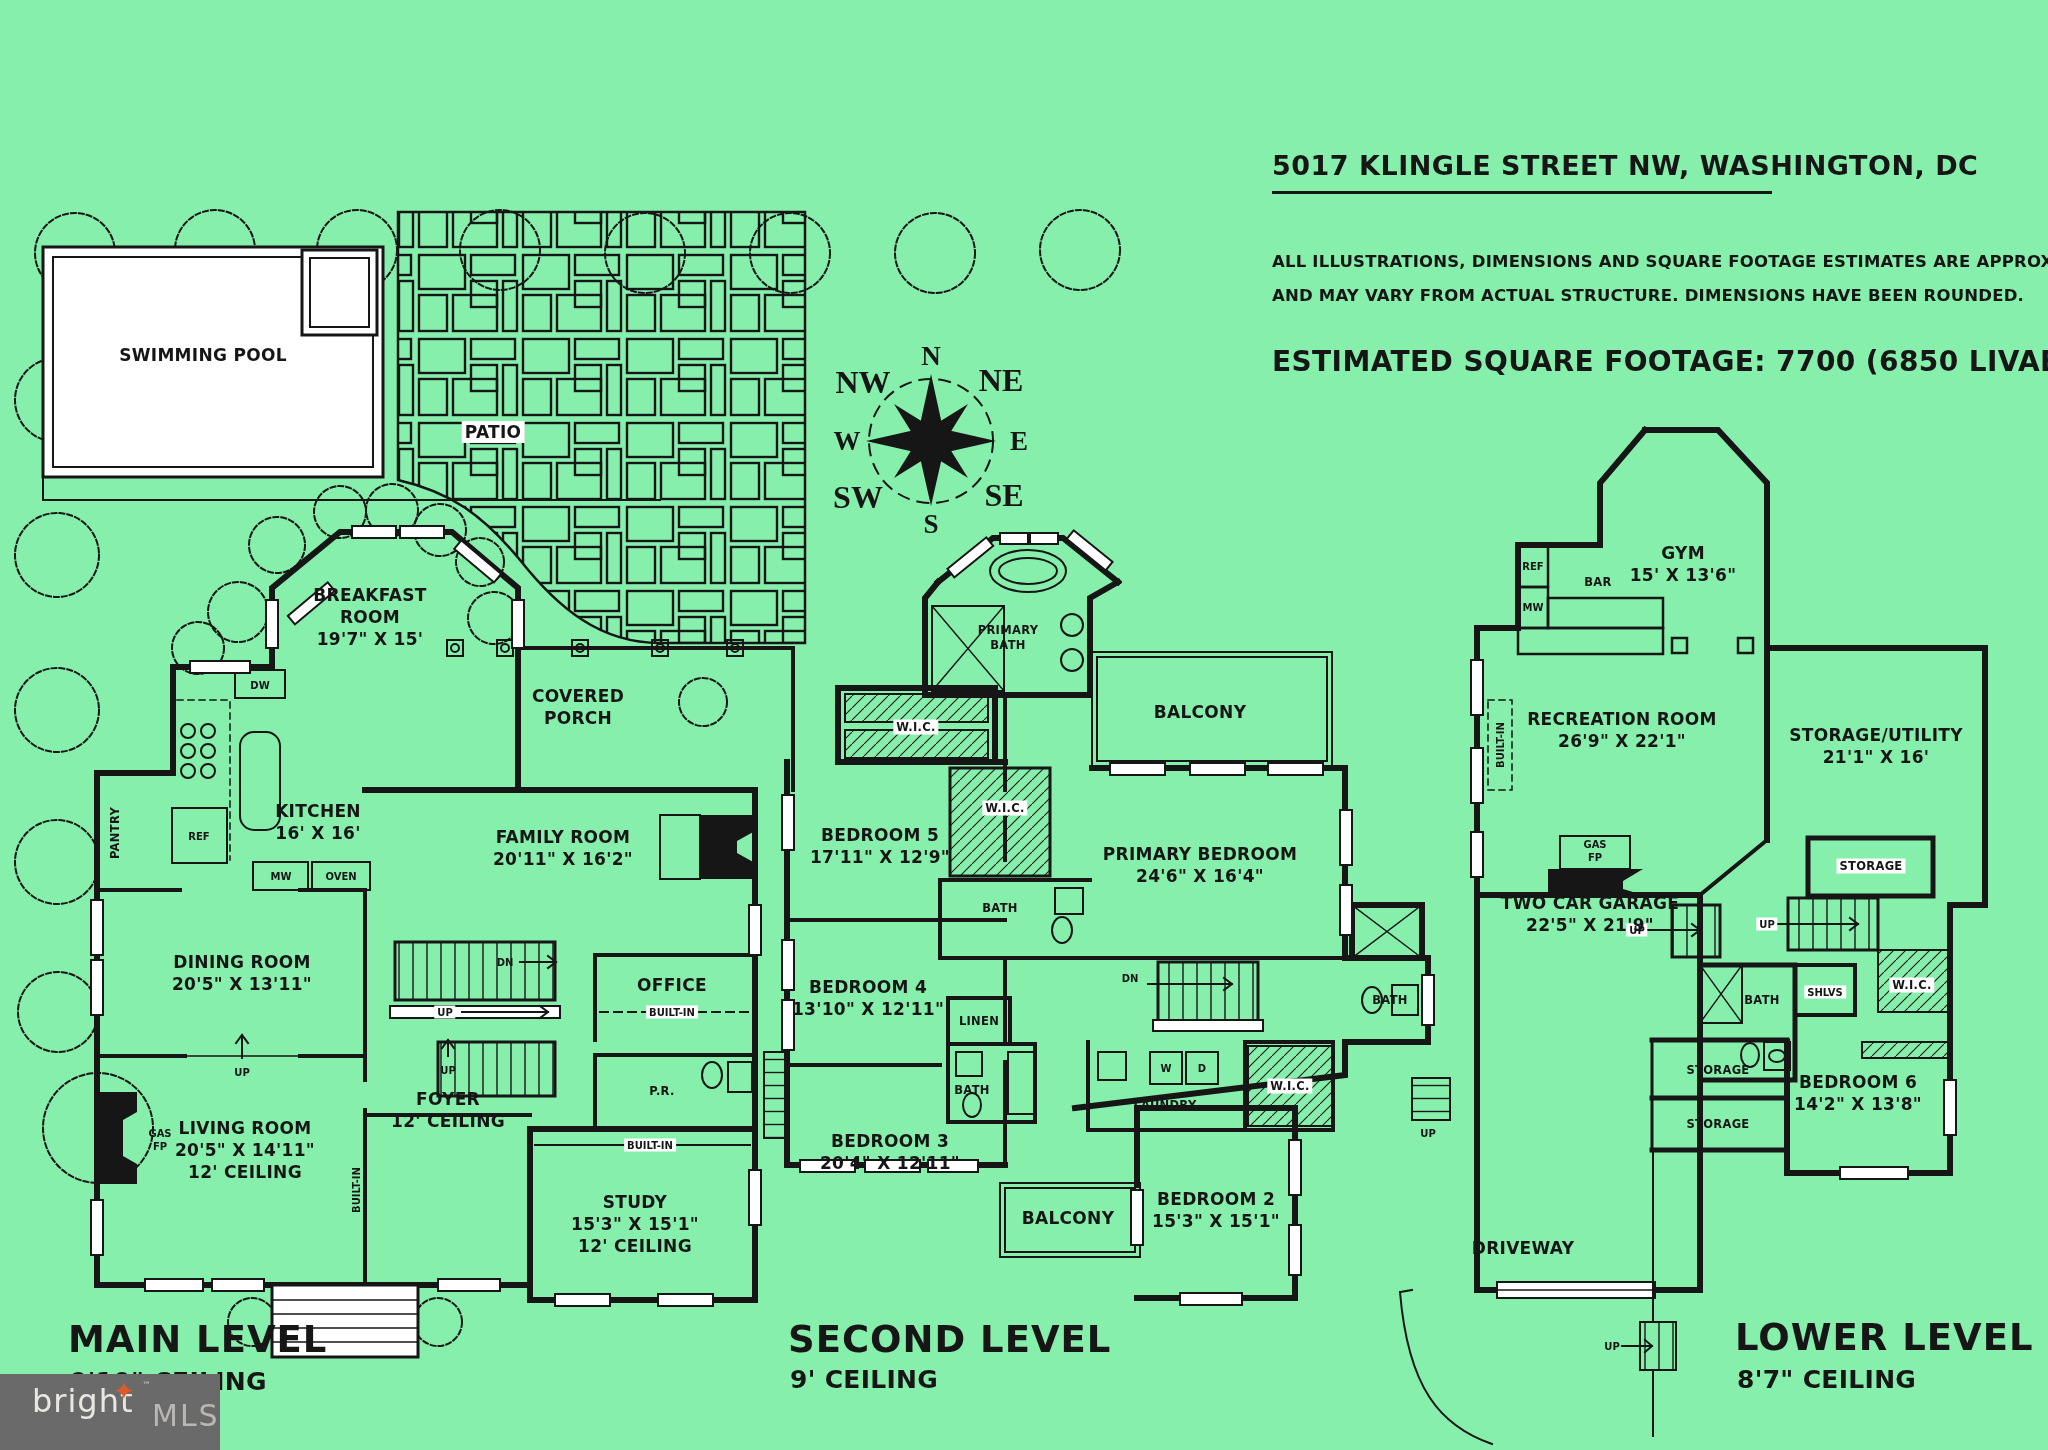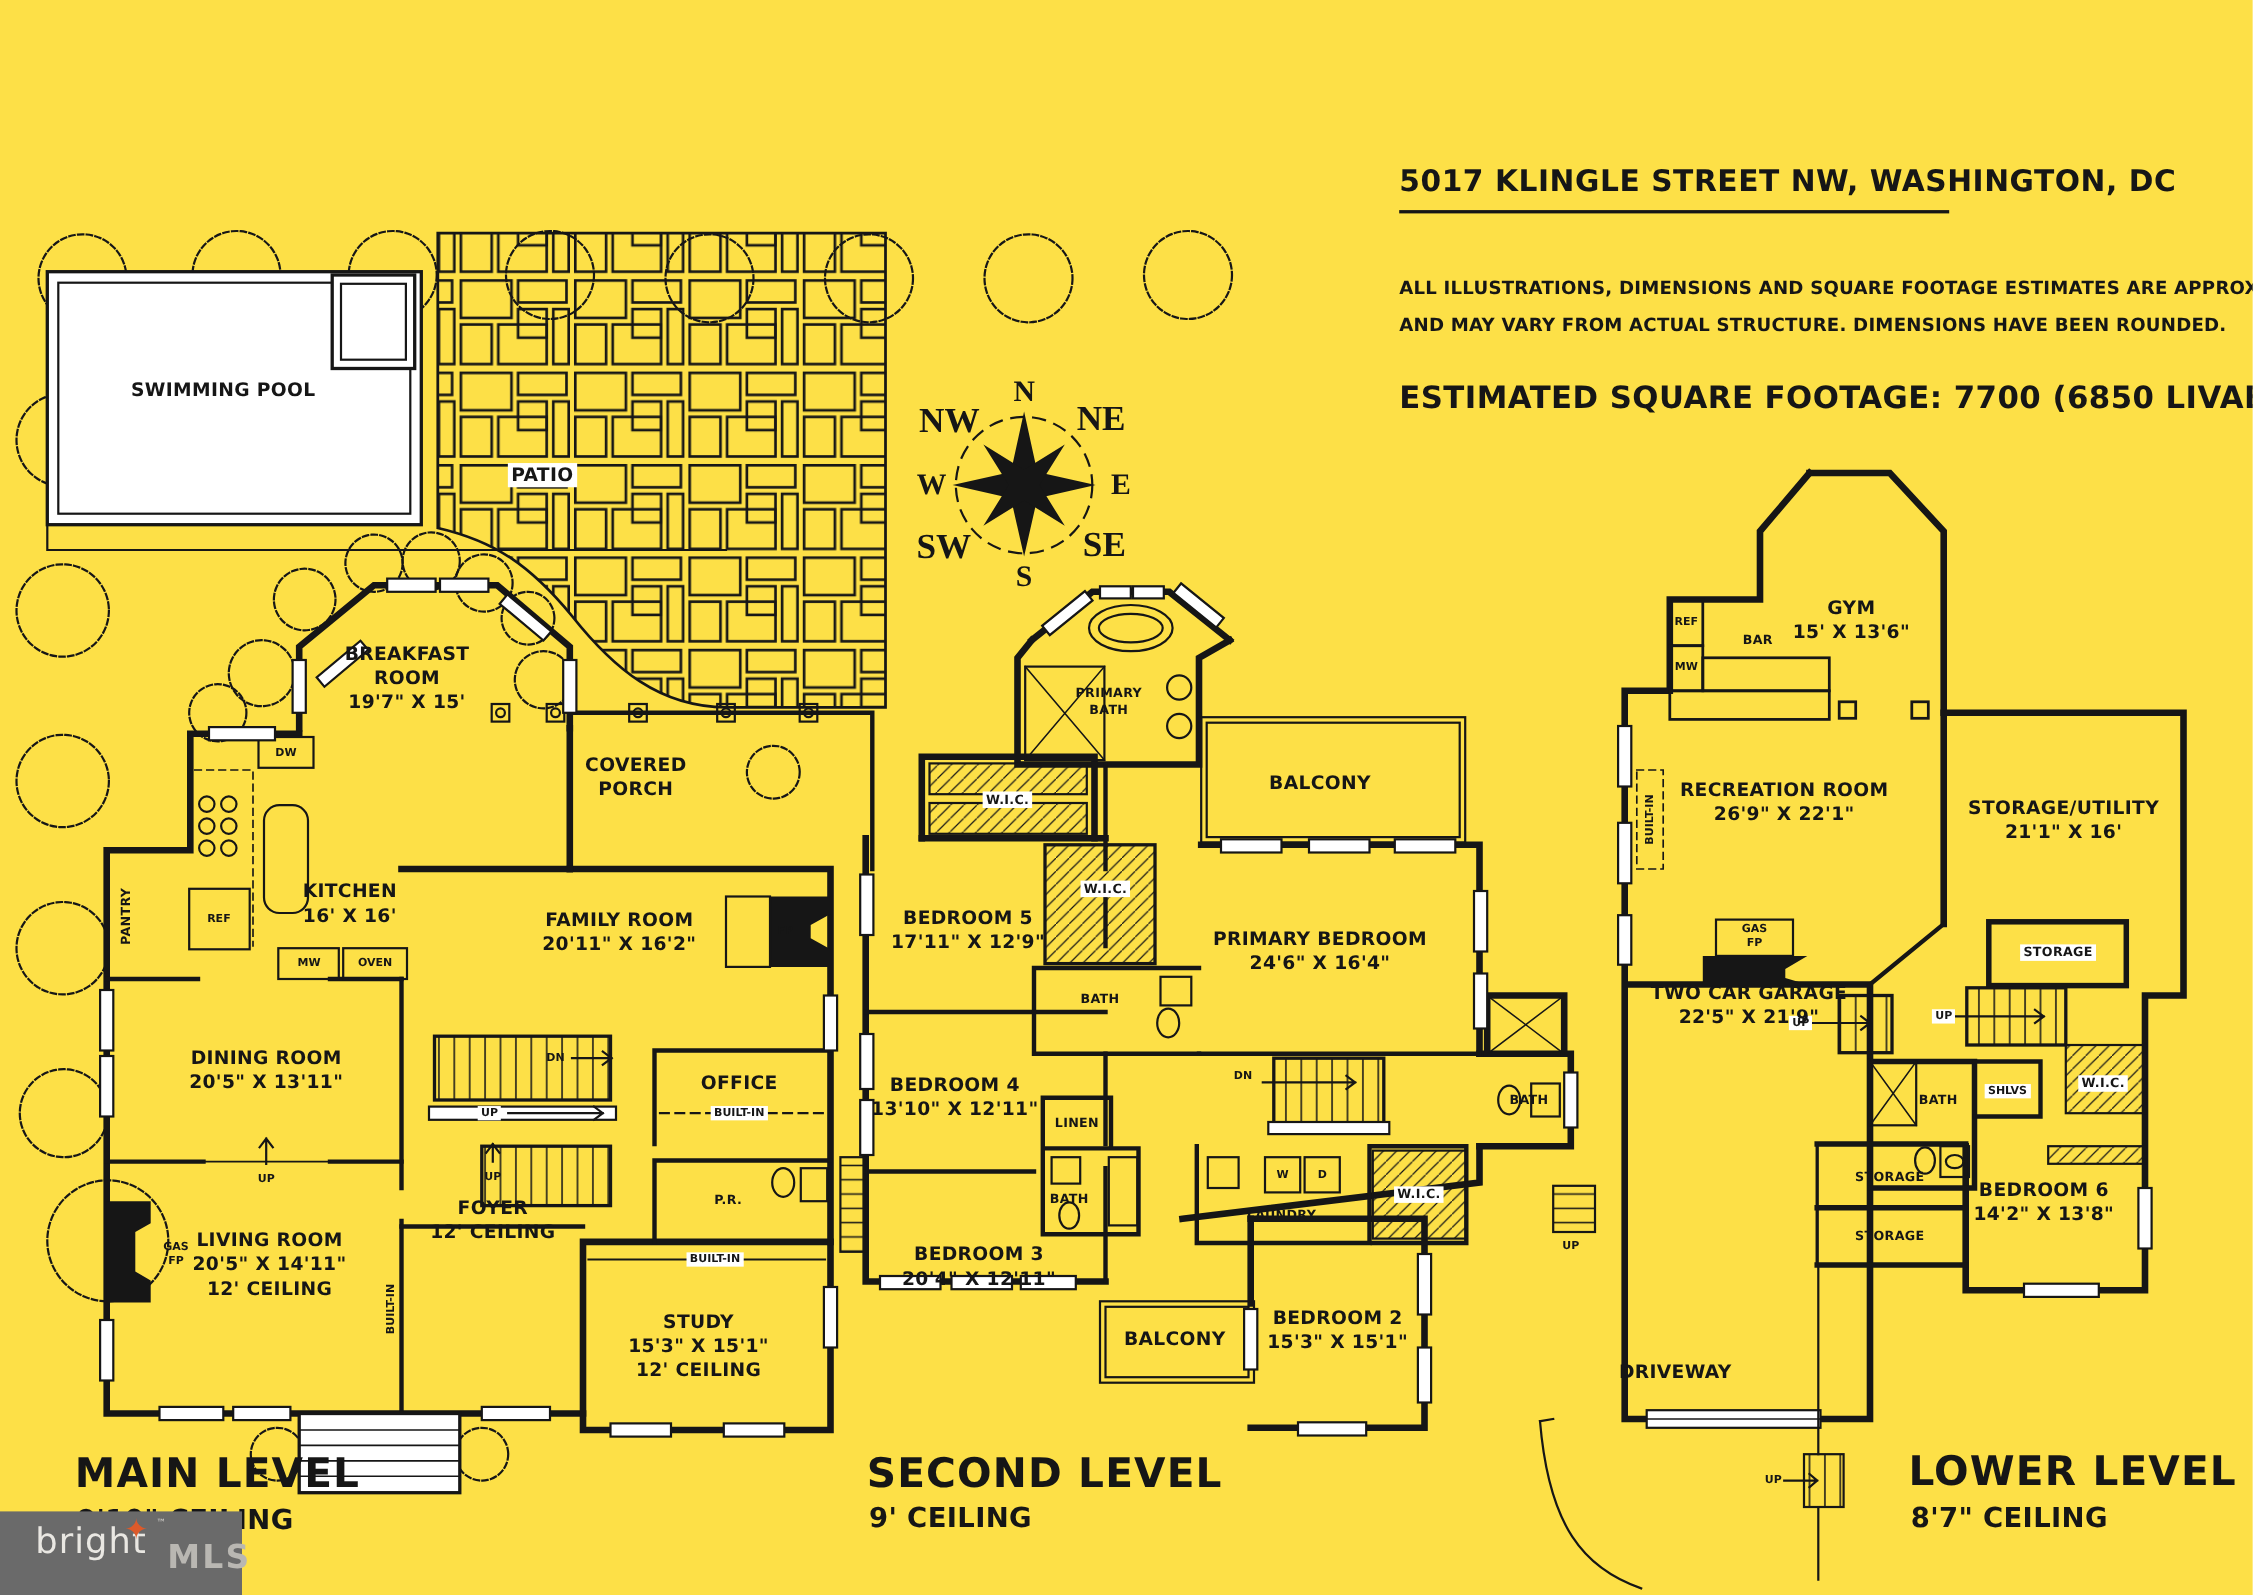--- a/index.html
+++ b/index.html
@@ -1,16 +1,16 @@
 <!DOCTYPE html>
 <html><head>
 <meta charset="utf-8">
 <style>
   html,body{margin:0;padding:0;background:#fff}
-  #canvas{position:relative;width:2048px;height:1450px;background:#fde047;overflow:hidden;
+  #canvas{position:relative;width:2048px;height:1450px;background:#86efac;overflow:hidden;
           font-family:"DejaVu Sans",sans-serif;color:#161616}
   #plan-svg{position:absolute;left:0;top:0}
   .lbl{position:absolute;transform:translate(-50%,-50%);text-align:center;white-space:pre-line;
        color:#161616;font-weight:600;letter-spacing:.3px;line-height:1.3;z-index:2}
   .room{font-size:17px}
   .sm{font-size:11.5px}
   .xs{font-size:10px;letter-spacing:0}
   .vert{transform:translate(-50%,-50%) rotate(-90deg)}
   .wbg{background:#fff;padding:0 3px}
   .title{font-size:37px;font-weight:700;letter-spacing:1px;white-space:nowrap}
@@ -25,21 +25,21 @@
        letter-spacing:.4px;white-space:nowrap;z-index:2}
   .compass-lbl{position:absolute;transform:translate(-50%,-50%);
        font-family:"Liberation Serif","DejaVu Serif",serif;font-weight:700;z-index:2}
   .c-main{font-size:27px}.c-diag{font-size:32px}
   
   #logo{position:absolute;left:0;top:1374px;width:220px;height:76px;background:#6a6a6a;z-index:5}
   #logo .brand{position:absolute;left:32px;top:8px;font-size:32px;font-weight:400;
        color:#e9e7e2;letter-spacing:1px;font-family:"DejaVu Sans",sans-serif}
   #logo .star{position:absolute;left:113px;top:2px;color:#dd5a2a;font-size:26px;z-index:6}
   #logo .tm1{position:absolute;left:142px;top:6px;color:#cfcdc9;font-size:9px}
-  #logo .mls{position:absolute;left:152px;top:24px;font-size:30px;font-weight:700;
+  #logo .mls{position:absolute;left:152px;top:24px;font-size:30px;font-weight:400;
        color:#b9b7b2;letter-spacing:2px}
 </style>
 </head>
 <body>
 
 <div id="canvas">
 
 <svg id="plan-svg" width="2048" height="1450" viewBox="0 0 2048 1450" fill="none" stroke="#161616" stroke-linecap="square">
   <defs>
     <pattern id="hv" width="14" height="14" patternUnits="userSpaceOnUse">

